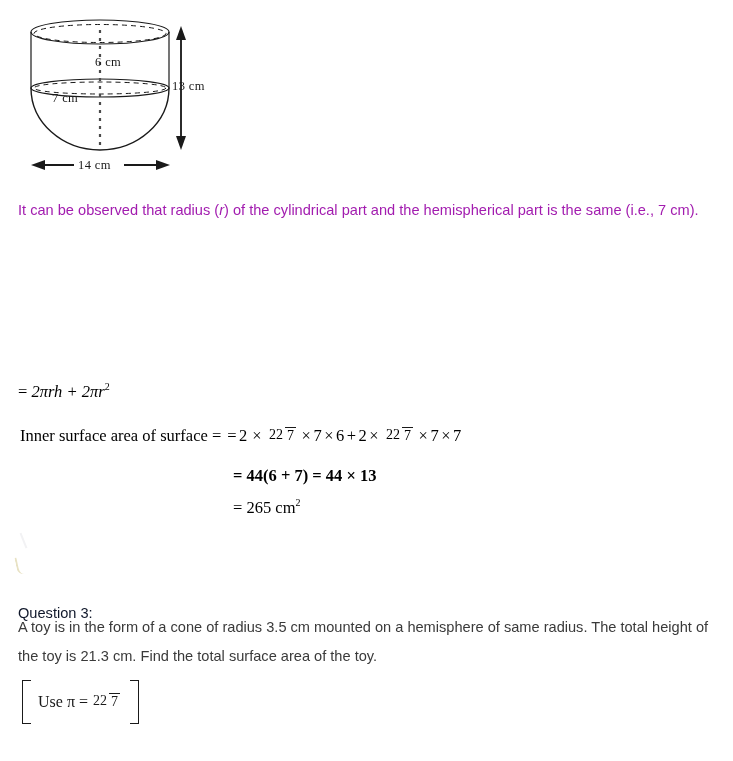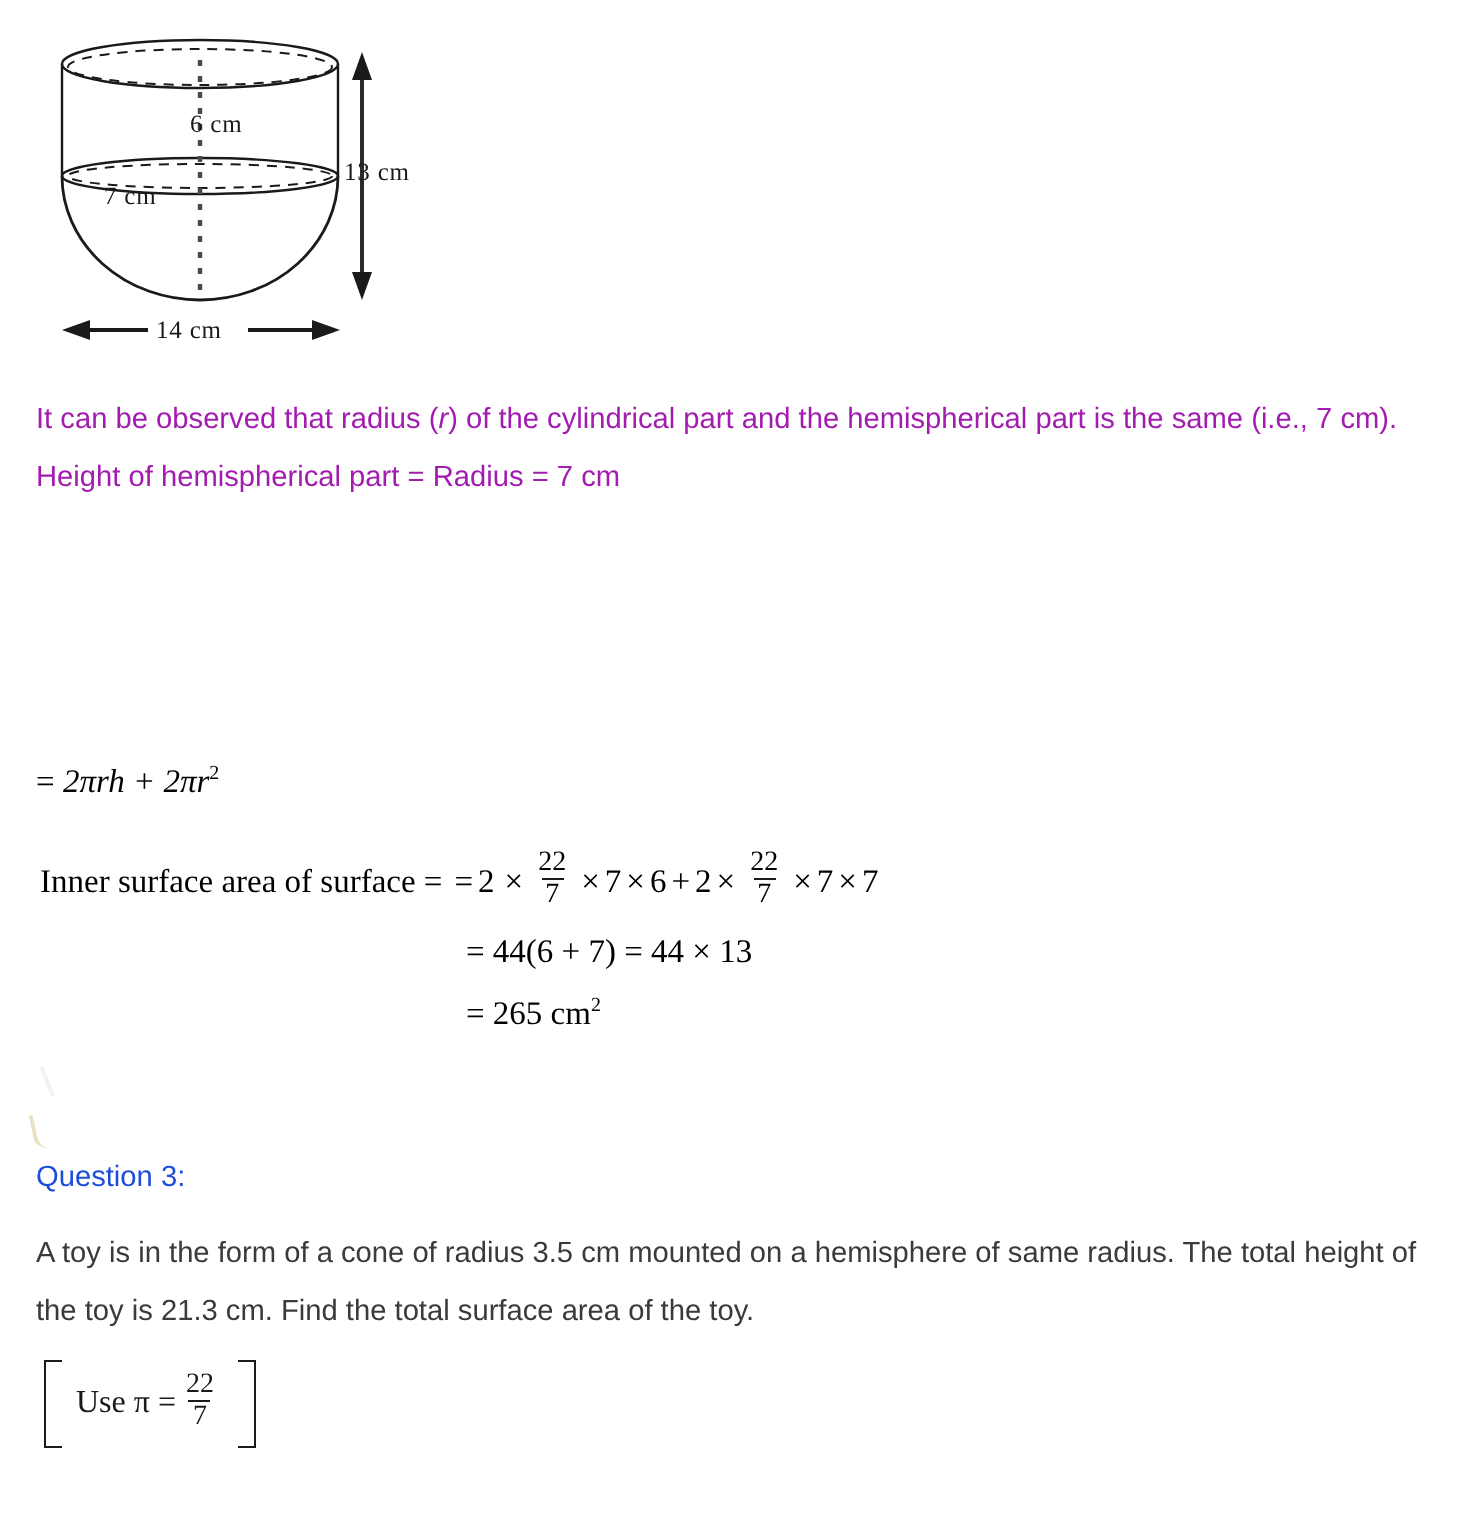--- a/index.html
+++ b/index.html
@@ -83,32 +83,33 @@
     align-items: center;
   }
   .m-main .lead {
     font-size: 16.5px;
     margin-right: 6px;
   }
   .m-line2 {
     left: 233px;
     top: 466px;
     font-size: 16.5px;
+    font-weight: bold;
   }
   .m-line3 {
     left: 233px;
     top: 497px;
     font-size: 16.5px;
   }
   .m-line3 sup, .m-line2 sup { font-size: 10px; vertical-align: super; }
 
   
   .frac {
     display: inline-flex;
-    flex-direction: column;
+    flex-direction: row;
     align-items: center;
     vertical-align: middle;
     margin: 0 3px;
     position: relative;
     top: -1px;
     justify-content: center;
   }
   .frac .num {
     font-size: 14px;
     line-height: 14px;
@@ -120,23 +121,23 @@
     padding: 0 2px;
     border-top: 1.3px solid #1a1a1a;
   }
 
   .op { margin: 0 2.5px; }
 
   
   .q-label {
     position: absolute;
     left: 18px;
-    top: 581px;
+    top: 605px;
     font-size: 14.6px;
-    color: #1d4ed8;
+    color: #0f172a;
     font-family: "Liberation Sans", sans-serif;
   }
   .q-text {
     position: absolute;
     left: 18px;
     top: 613px;
     width: 700px;
     font-size: 14.6px;
     line-height: 29px;
     color: #3a3a3a;
@@ -229,21 +230,20 @@
       <text class="fig-label" x="172" y="90">13 cm</text>
       <text class="fig-label" x="78" y="169">14 cm</text>
 
       <rect x="74" y="157" width="50" height="13" fill="#ffffff"></rect>
       <text class="fig-label" x="78" y="169">14 cm</text>
     </svg>
   </div>
 
   <div class="prose">
     <p><span>It can be observed that radius (</span><span class="ital">r</span><span>) of the cylindrical part and the hemispherical part is the same (i.e., 7 cm).</span></p>
-    <p>Height of hemispherical part = Radius = 7 cm</p>
   </div>
 
   <div class="math mathline m-formula">
     <span>=</span>
     <i>2πrh + 2πr</i><sup>2</sup>
   </div>
 
   <div class="math mathline m-main">
     <span class="lead">Inner surface area of surface =</span>
     <span>=</span>

